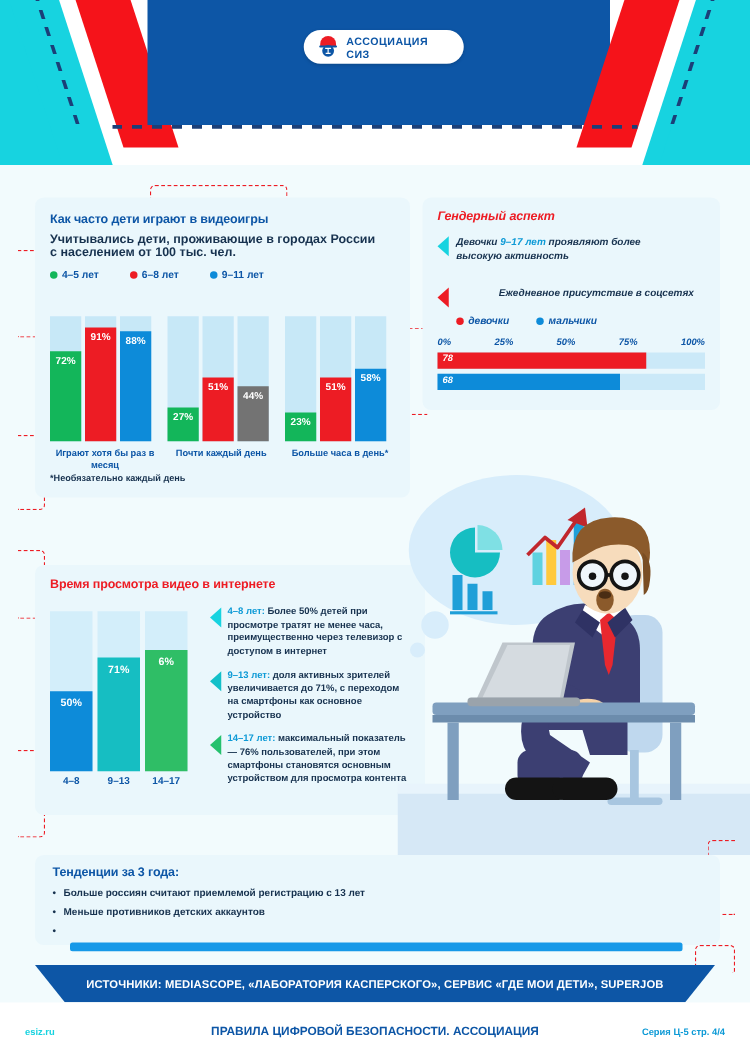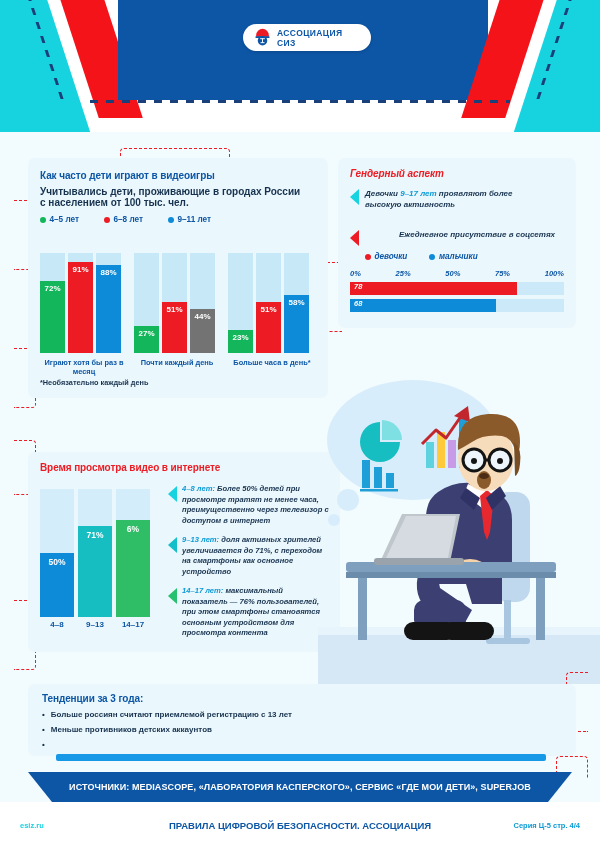--- a/index.html
+++ b/index.html
@@ -64,21 +64,21 @@
 
   
   #p3 { left:28px; top:452px; width:312px; height:200px; }
   .chart3 { position:absolute; left:12px; top:30px; width:115px; height:135px; display:flex; align-items:flex-end; gap:4px; }
   .t3 { width:34px; height:128px; background:#D3EEFA; display:flex; align-items:flex-end; position:relative; }
   .b3 { width:100%; display:flex; justify-content:center; }
   .b3 span { font-size:8.5px; font-weight:bold; color:#fff; margin-top:4px; }
   .x3 { position:absolute; top:168px; left:12px; width:115px; display:flex; gap:4px; }
   .x3 div { width:34px; text-align:center; font-size:8px; font-weight:bold; color:#0D56A6; }
   .callout { display:flex; gap:5px; align-items:flex-start; margin-bottom:9px; }
-  .co-txt { font-size:7.6px; color:#17324f; line-height:10.5px; font-weight:bold;font-style:italic; }
+  .co-txt { font-size:7.6px; color:#17324f; line-height:10.5px; font-weight:bold; }
 
   
   #p4 { left:28px; top:684px; width:548px; height:72px; }
   .bullet { display:flex; gap:6px; font-size:8px; font-weight:bold; color:#17324f; margin-top:6px; }
 
   
   .illus { position:absolute; left:318px; top:372px; width:282px; height:312px; }
 
   
   .src-bar { position:absolute; left:0; top:772px; width:600px; height:30px; background:#0D56A6;

